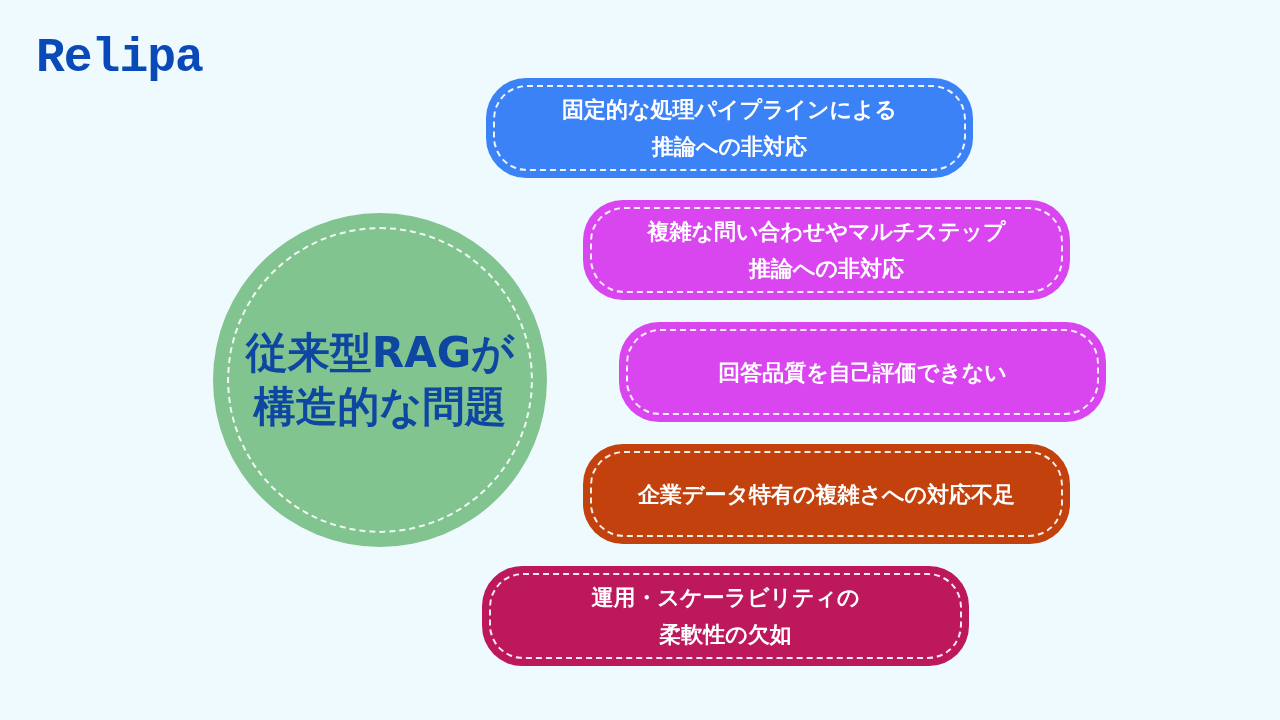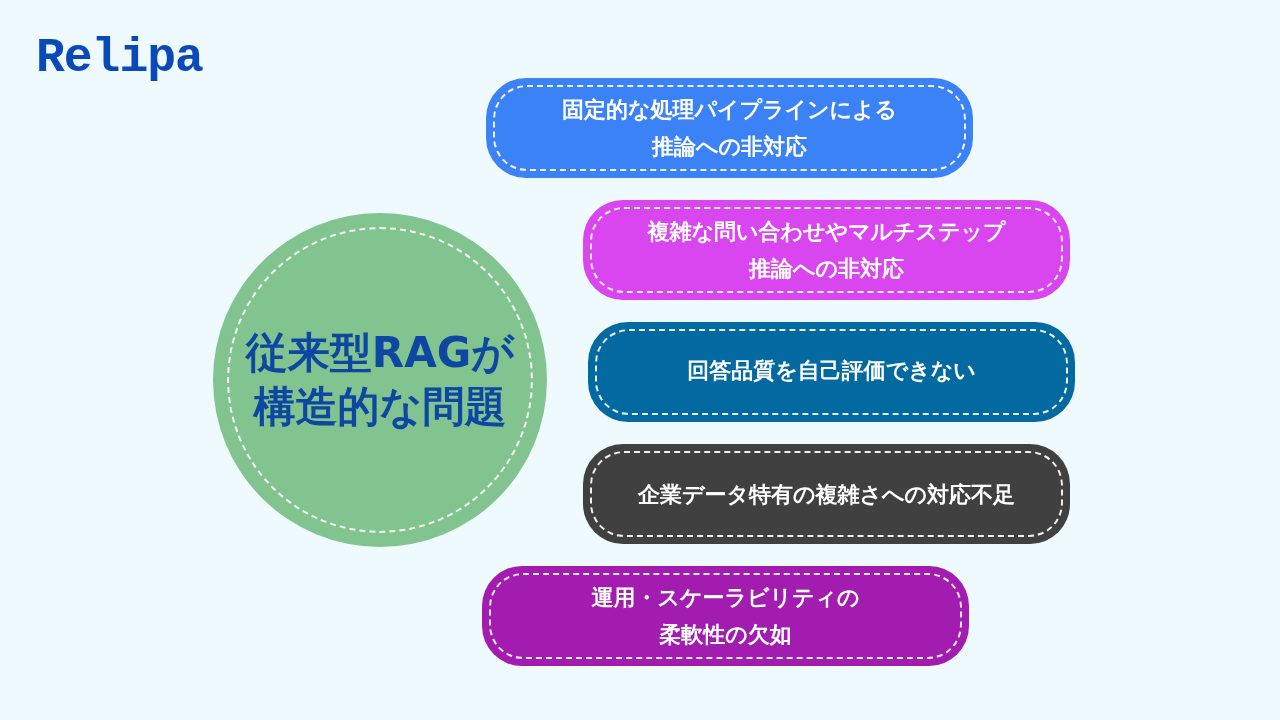--- a/index.html
+++ b/index.html
@@ -63,33 +63,33 @@
 </div>
 
 <div class="pill" style="left:583px; top:200px; background:#d946ef;">
   <div class="pill-inner"></div>
   <div class="pill-text">
     <div>複雑な問い合わせやマルチステップ</div>
     <div>推論への非対応</div>
   </div>
 </div>
 
-<div class="pill" style="left:588px; top:322px; background:#0369a1;font-family:Liberation Mono, monospace;">
+<div class="pill" style="left:619px; top:322px; background:#d946ef;">
   <div class="pill-inner"></div>
   <div class="pill-text">
     <div>回答品質を自己評価できない</div>
   </div>
 </div>
 
-<div class="pill" style="left:583px; top:444px; background:#404040;">
+<div class="pill" style="left:583px; top:444px; background:#c2410c;">
   <div class="pill-inner"></div>
   <div class="pill-text">
     <div>企業データ特有の複雑さへの対応不足</div>
   </div>
 </div>
 
-<div class="pill" style="left:482px; top:566px; background:#a21caf;">
+<div class="pill" style="left:482px; top:566px; background:#be185d;">
   <div class="pill-inner"></div>
   <div class="pill-text">
     <div>運用・スケーラビリティの</div>
     <div>柔軟性の欠如</div>
   </div>
 </div>
 
 </body></html>

